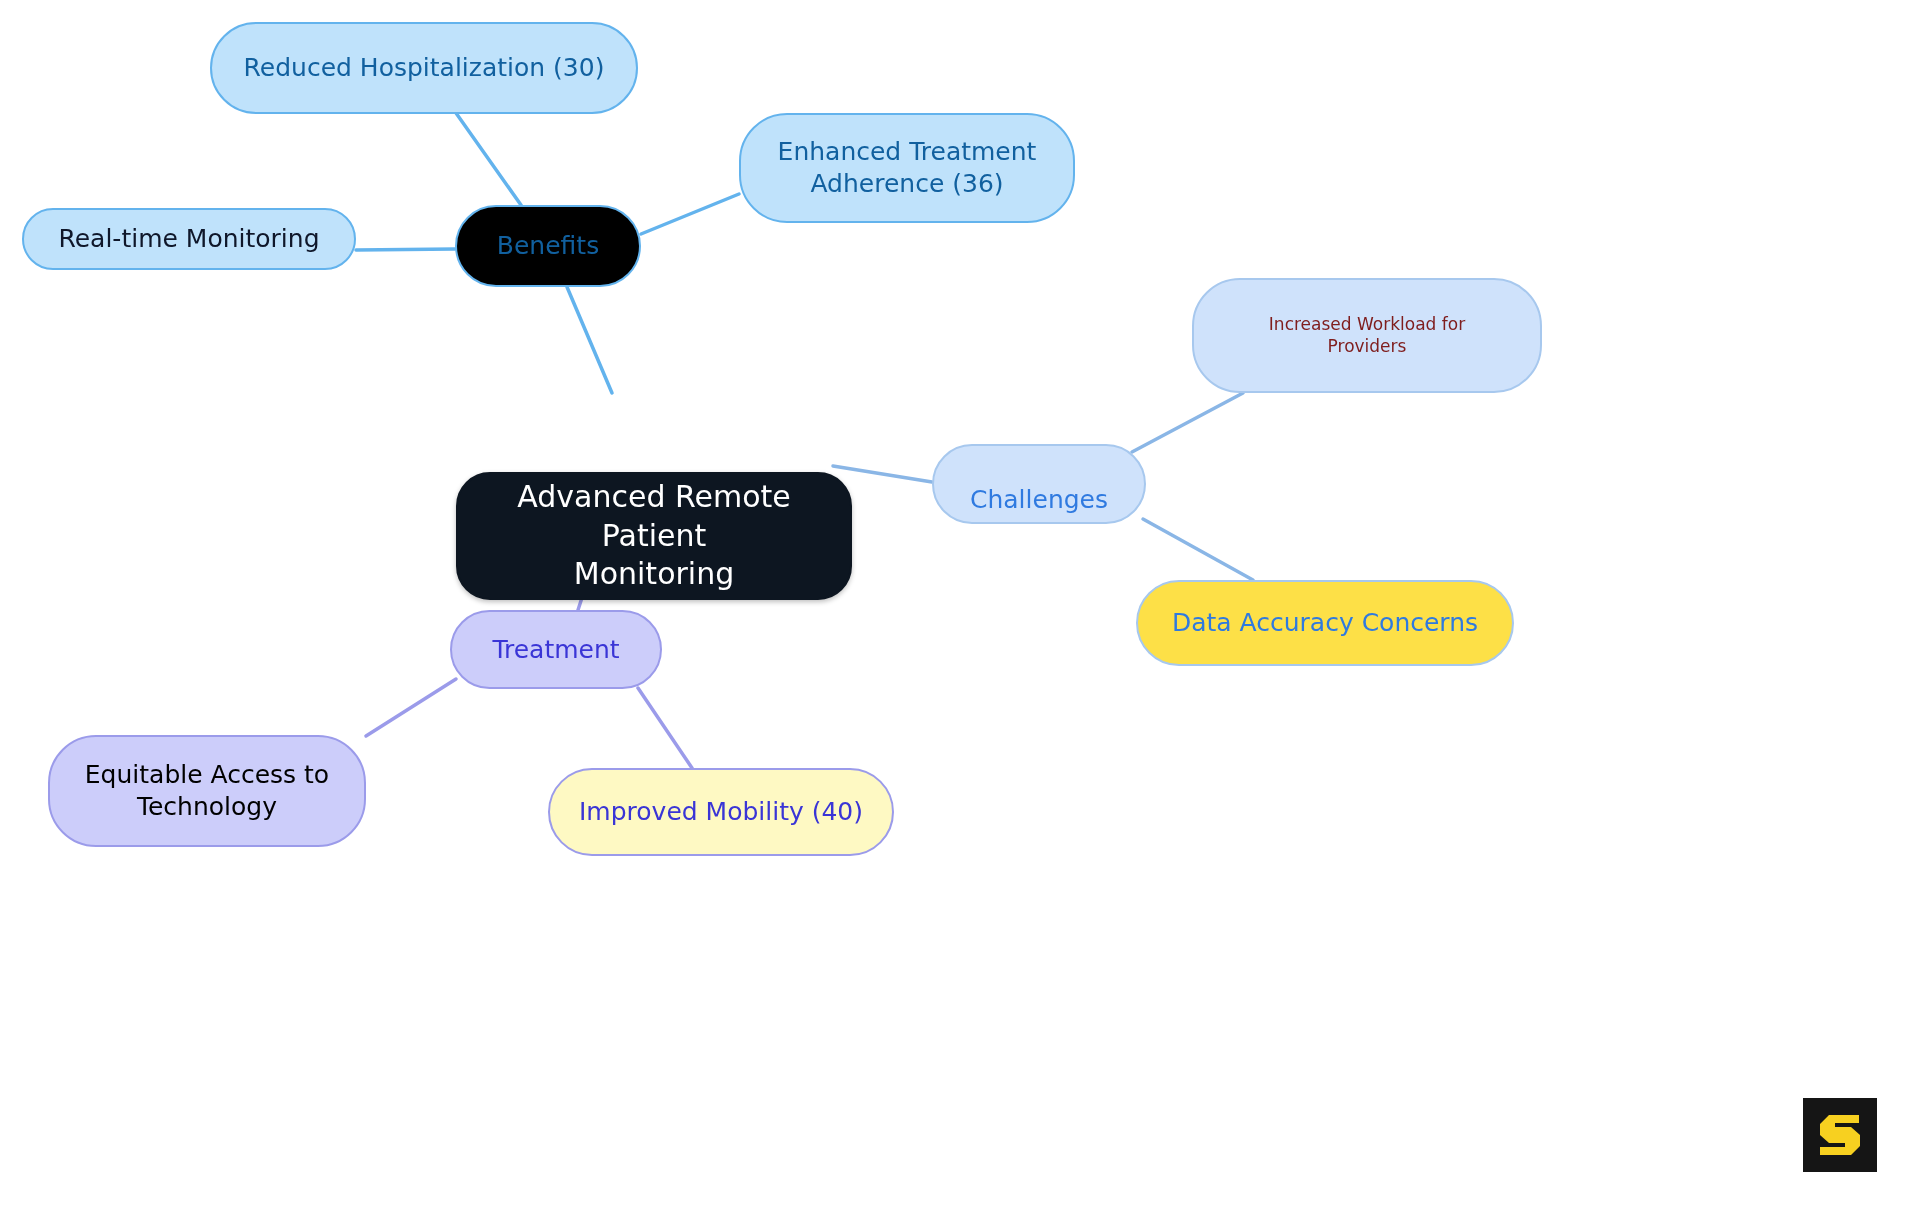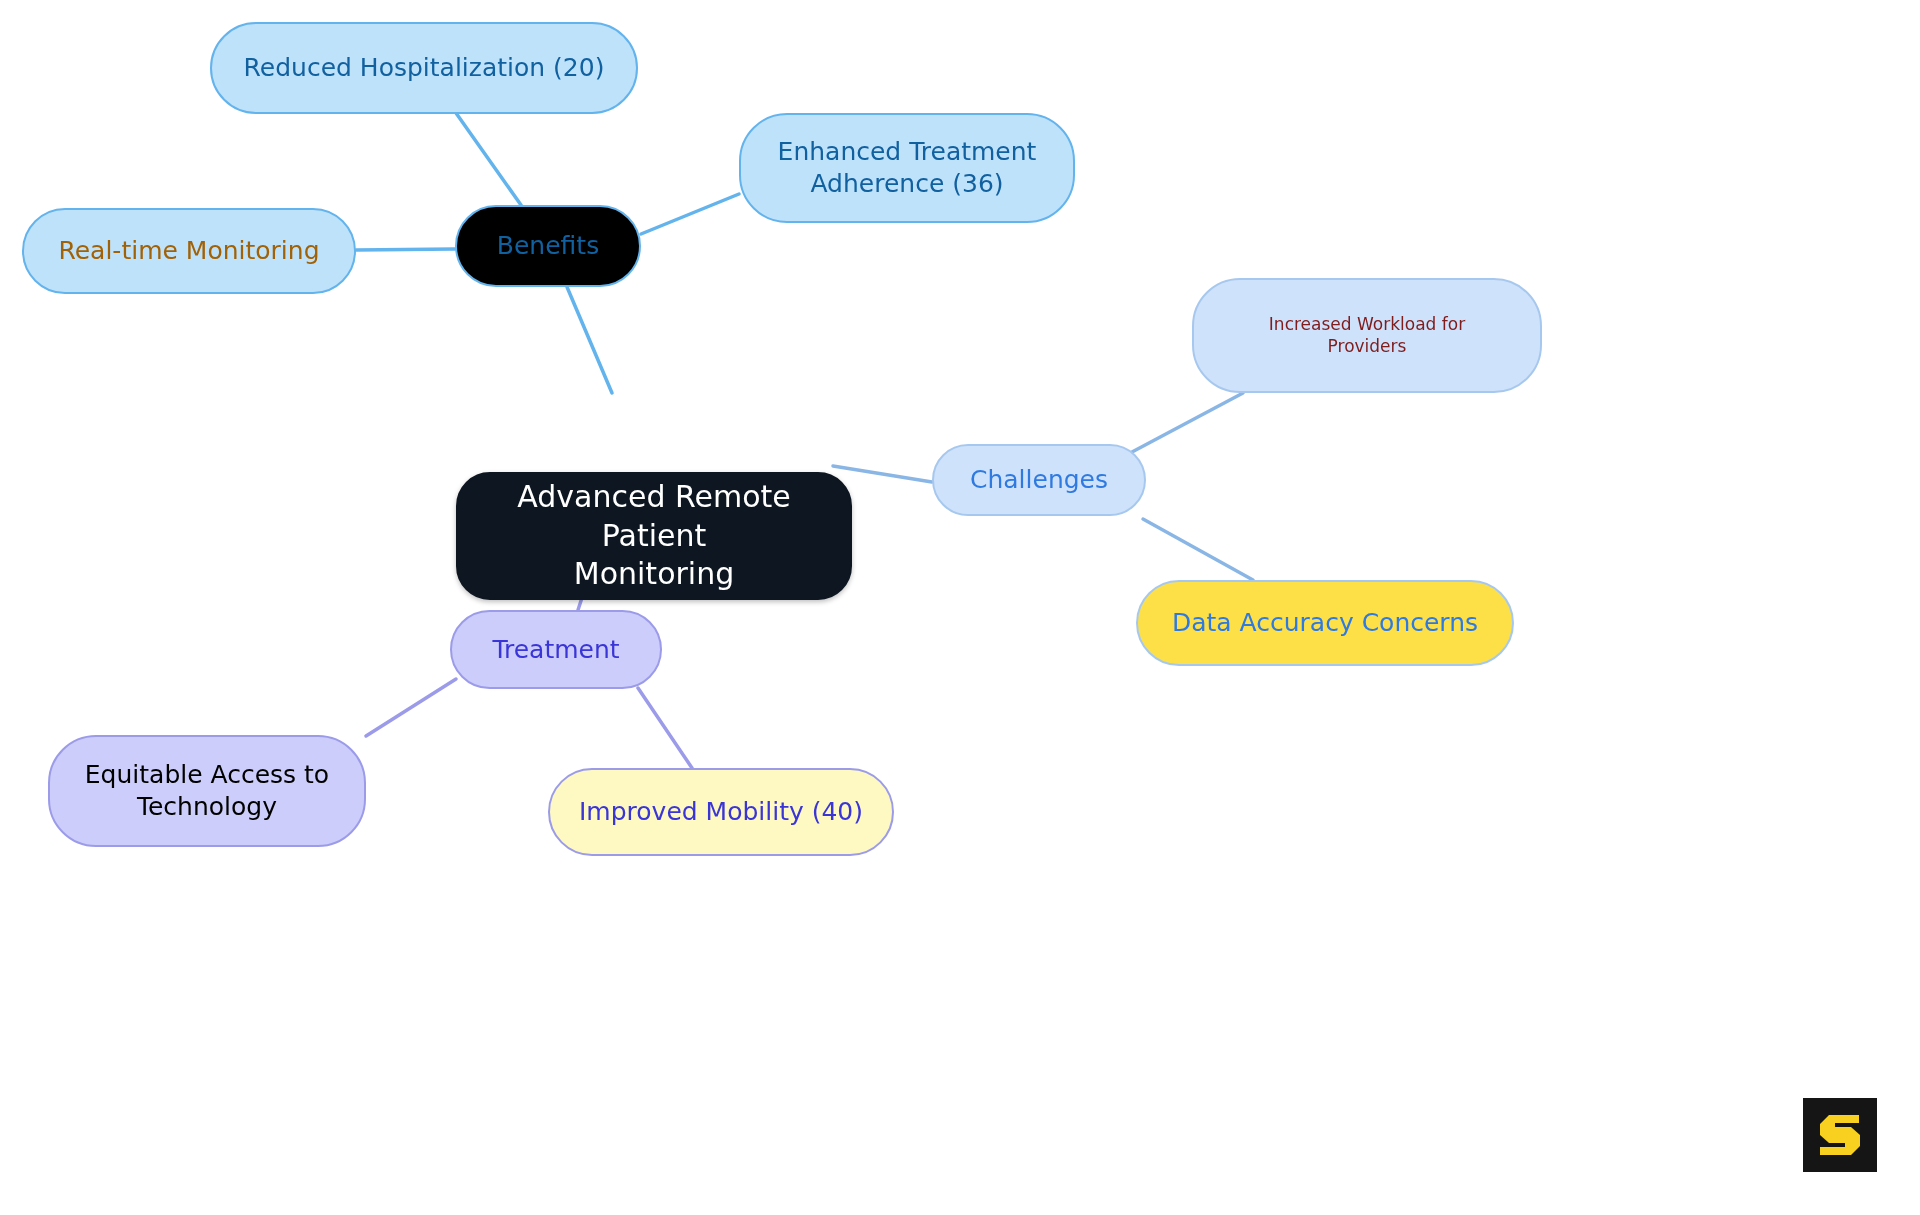--- a/index.html
+++ b/index.html
@@ -105,25 +105,25 @@
       <line x1="1143" y1="519" x2="1253" y2="580" stroke="#8ab6e6" stroke-width="3.5" stroke-linecap="round"></line>
       <line x1="611" y1="508" x2="578" y2="610" stroke="#9b9bea" stroke-width="3.5" stroke-linecap="round"></line>
       <line x1="456" y1="679" x2="366" y2="736" stroke="#9b9bea" stroke-width="3.5" stroke-linecap="round"></line>
       <line x1="638" y1="688" x2="692" y2="768" stroke="#9b9bea" stroke-width="3.5" stroke-linecap="round"></line>
     </svg>
 
   <div id="node-layer">
       <div class="node central" style="left: 456px; top: 472px; width: 396px; height: 128px; font-size: 30px; background: rgb(13, 22, 33); color: rgb(255, 255, 255);"><span class="node-label">Advanced Remote Patient
 Monitoring</span></div>
       <div class="node benefits-branch" style="left: 455px; top: 205px; width: 186px; height: 82px; font-size: 25px; background: #000000; border-color: rgb(99, 179, 237); color: rgb(17, 96, 159);"><span class="node-label">Benefits</span></div>
-      <div class="node benefits-branch" style="left: 210px; top: 22px; width: 428px; height: 92px; font-size: 25px; background: rgb(191, 226, 251); border-color: rgb(99, 179, 237); color: rgb(17, 96, 159);"><span class="node-label">Reduced Hospitalization (20)</span></div>
-      <div class="node benefits-branch" style="left: 22px; top: 208px; width: 334px; height: 86px; font-size: 25px; background: rgb(191, 226, 251); border-color: rgb(99, 179, 237); color: #a16207;"><span class="node-label">Real-time Monitoring</span></div>
+      <div class="node benefits-branch" style="left: 210px; top: 22px; width: 428px; height: 92px; font-size: 25px; background: rgb(191, 226, 251); border-color: rgb(99, 179, 237); color: rgb(17, 96, 159);"><span class="node-label">Reduced Hospitalization (30)</span></div>
+      <div class="node benefits-branch" style="left: 22px; top: 208px; width: 334px; height: 62px; font-size: 25px; background: rgb(191, 226, 251); border-color: rgb(99, 179, 237); color: #0f172a;"><span class="node-label">Real-time Monitoring</span></div>
       <div class="node benefits-branch" style="left: 739px; top: 113px; width: 336px; height: 110px; font-size: 25px; background: rgb(191, 226, 251); border-color: rgb(99, 179, 237); color: rgb(17, 96, 159);"><span class="node-label">Enhanced Treatment
 Adherence (36)</span></div>
-      <div class="node challenges-branch" style="left: 932px; top: 444px; width: 214px; height: 72px; font-size: 25px; background: rgb(207, 226, 251); border-color: rgb(167, 200, 238); color: rgb(47, 122, 224);"><span class="node-label">Challenges</span></div>
+      <div class="node challenges-branch" style="left: 932px; top: 444px; width: 214px; height: 80px; font-size: 25px; background: rgb(207, 226, 251); border-color: rgb(167, 200, 238); color: rgb(47, 122, 224); align-items: flex-end;"><span class="node-label">Challenges</span></div>
       <div class="node challenges-branch" style="left: 1192px; top: 278px; width: 350px; height: 115px; font-size: 17px; background: rgb(207, 226, 251); border-color: rgb(167, 200, 238); color: #7f1d1d;"><span class="node-label">Increased Workload for
 Providers</span></div>
       <div class="node challenges-branch" style="left: 1136px; top: 580px; width: 378px; height: 86px; font-size: 25px; background: #fde047; border-color: rgb(167, 200, 238); color: rgb(47, 122, 224);"><span class="node-label">Data Accuracy Concerns</span></div>
       <div class="node outcomes-branch" style="left: 450px; top: 610px; width: 212px; height: 79px; font-size: 25px; background: rgb(204, 205, 250); border-color: rgb(155, 155, 234); color: rgb(58, 53, 214);"><span class="node-label">Treatment</span></div>
       <div class="node outcomes-branch" style="left: 48px; top: 735px; width: 318px; height: 112px; font-size: 25px; background: rgb(204, 205, 250); border-color: rgb(155, 155, 234); color: #000000;"><span class="node-label">Equitable Access to
 Technology</span></div>
       <div class="node outcomes-branch" style="left: 548px; top: 768px; width: 346px; height: 88px; font-size: 25px; background: #fef9c3; border-color: rgb(155, 155, 234); color: rgb(58, 53, 214);"><span class="node-label">Improved Mobility (40)</span></div>
     </div>
 
   <div id="logo-badge" style="background: rgb(21, 21, 21);">

